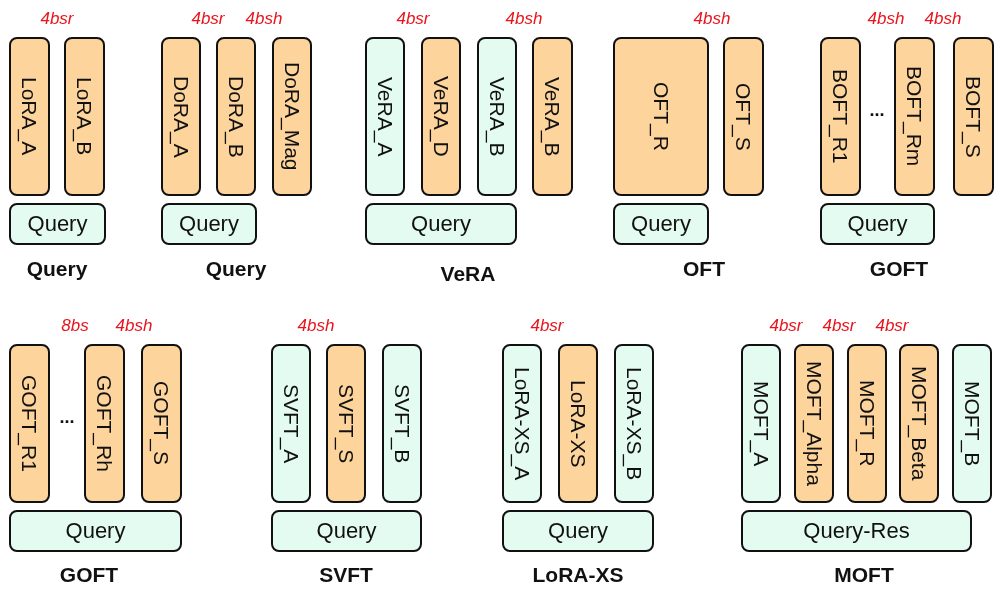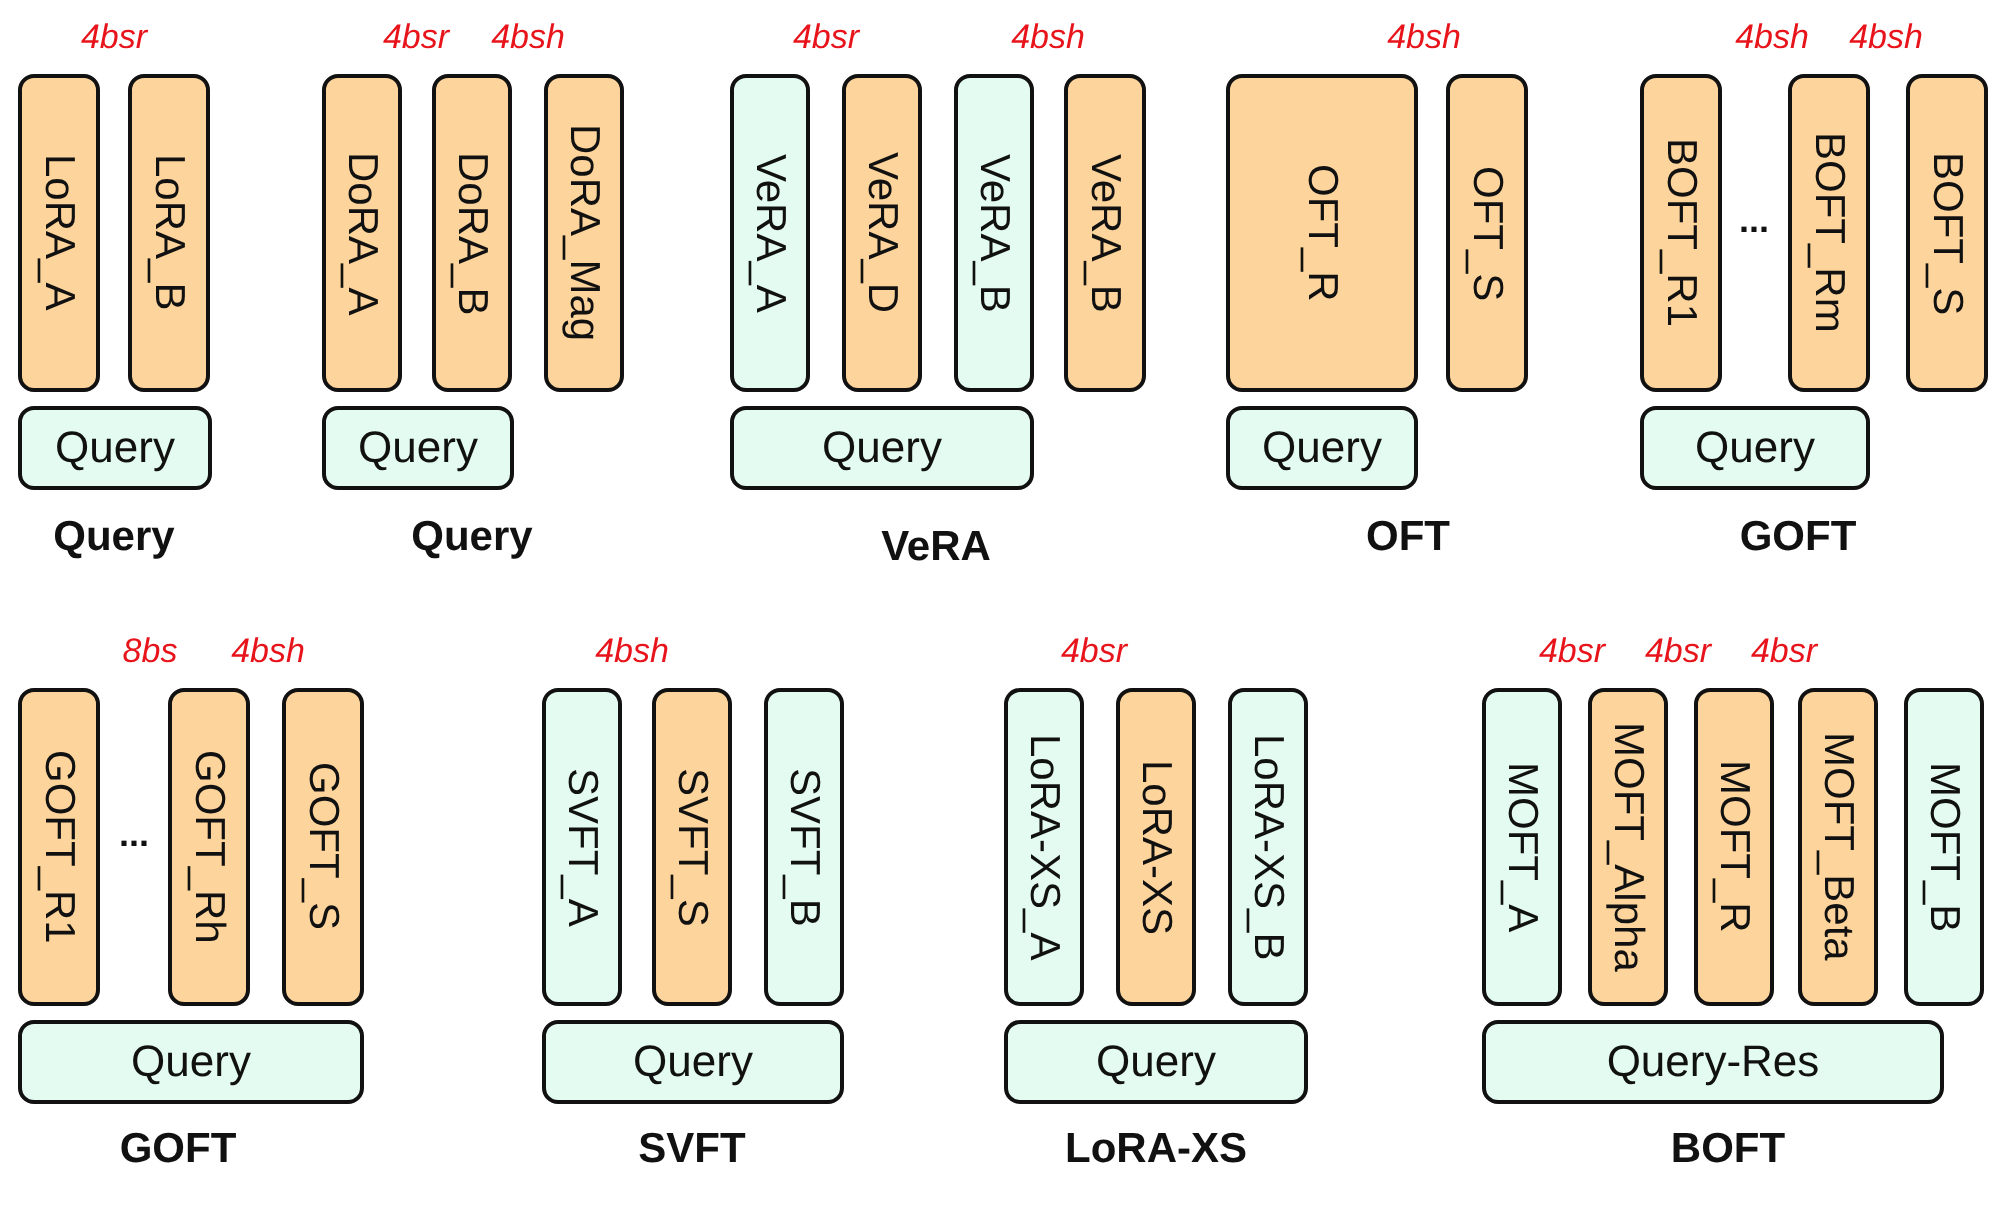--- a/index.html
+++ b/index.html
@@ -173,14 +173,14 @@
     </div>
   <div class="box orange" style="left: 899px; top: 344px; width: 40px; height: 159px; background: rgb(253, 212, 155);">
       <span class="vtext">MOFT_Beta</span>
     </div>
   <div class="box mint" style="left: 952px; top: 344px; width: 40px; height: 159px; background: rgb(227, 251, 240);">
       <span class="vtext">MOFT_B</span>
     </div>
   <div class="box mint" style="left: 741px; top: 510px; width: 231px; height: 42px; background: rgb(227, 251, 240);">
       <span class="htext">Query-Res</span>
     </div>
-  <span class="title" style="left:864px;top:563px">BOFT</span>
+  <span class="title" style="left:864px;top:563px">MOFT</span>
 </div>
 
 </body></html>

